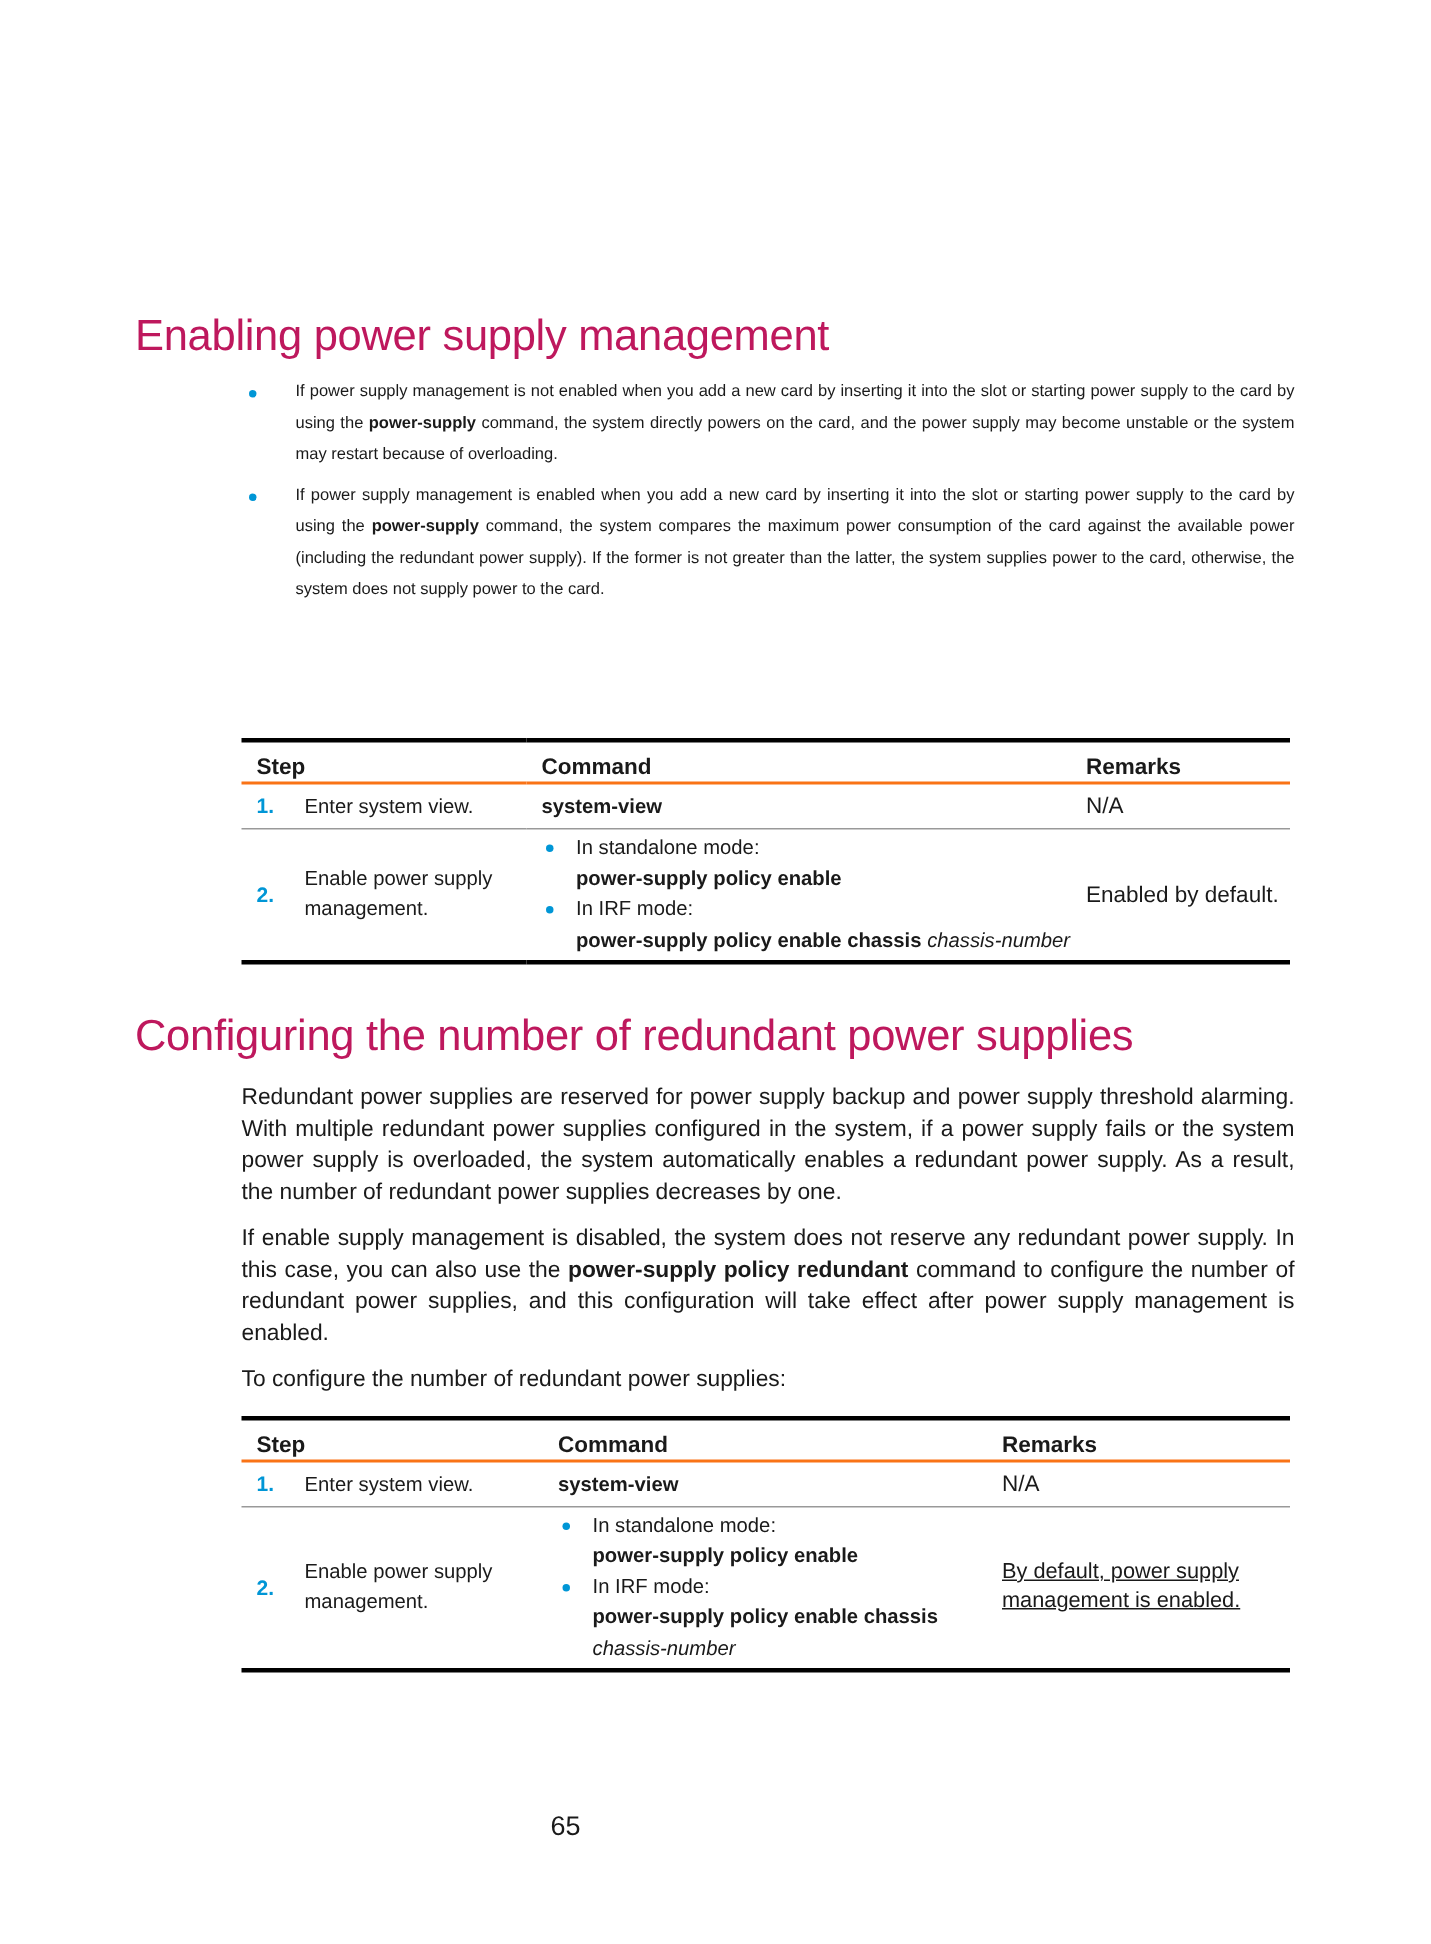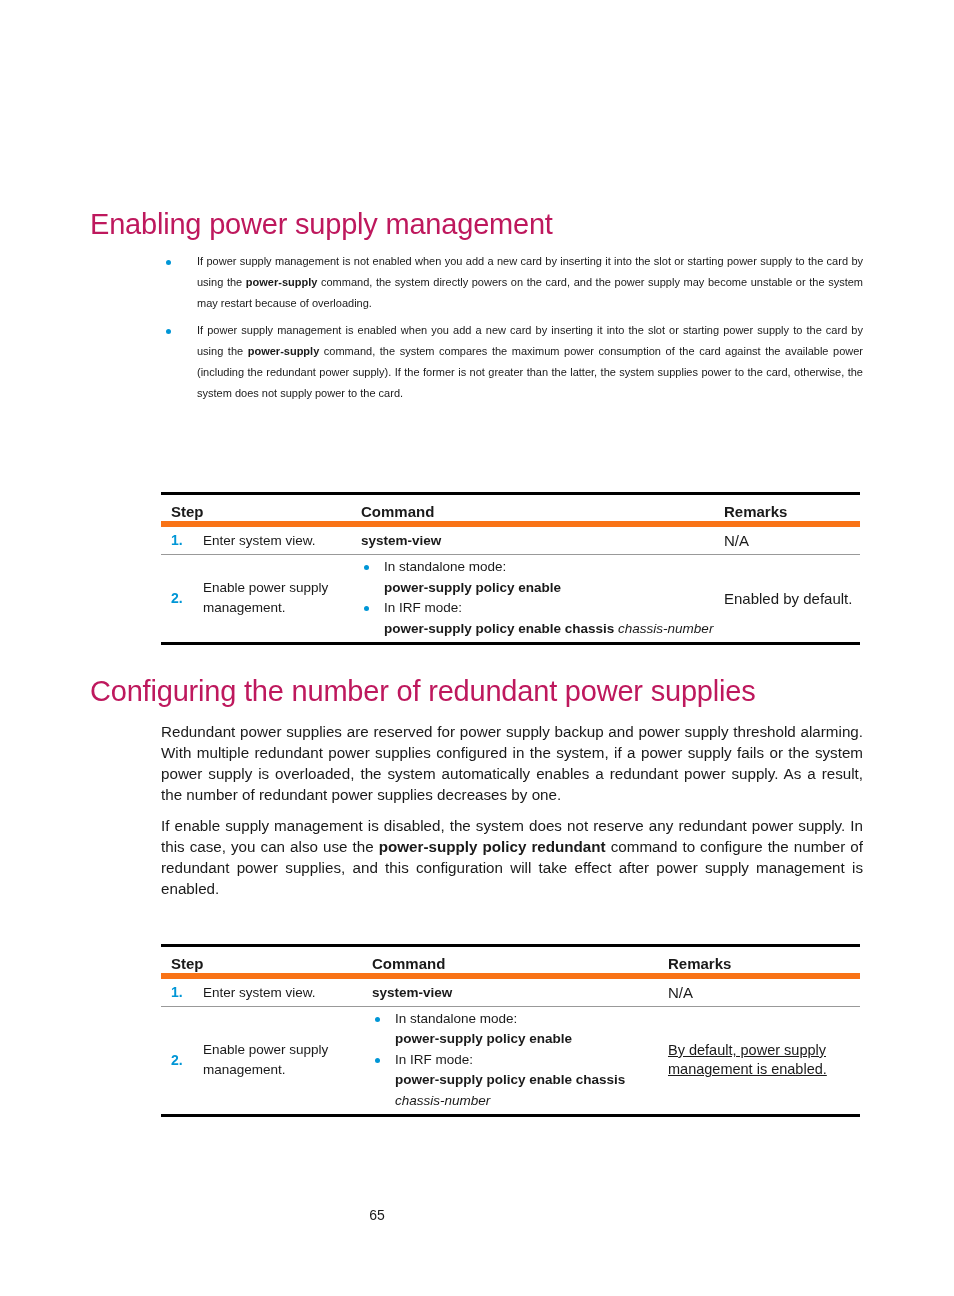--- a/index.html
+++ b/index.html
@@ -5,34 +5,34 @@
   html, body { margin: 0; padding: 0; background: #ffffff; }
   body { width: 954px; height: 1296px; position: relative; font-family: "Liberation Sans", sans-serif; color: #1a1a1a; }
   .page { position: absolute; left: 0; top: 0; width: 954px; height: 1296px; }
   h1 { position: absolute; left: 90px; margin: 0; font-weight: normal; font-size: 29px; color: #be185d; letter-spacing: -0.2px; font-family: "Liberation Sans", sans-serif; }
   .body-text { position: absolute; left: 161px; width: 702px; font-size: 15.2px; line-height: 21px; text-align: justify; margin: 0; }
   .bullets { position: absolute; left: 161px; width: 702px; margin: 0; padding: 0; list-style: none; font-size: 11px; line-height: 21px; }
   .bullets li { position: relative; padding-left: 36px; text-align: justify; margin-bottom: 6px; }
   .bullets li .dot { position: absolute; left: 5px; top: 9px; width: 5px; height: 5px; border-radius: 50%; background: #0096d6; }
   b { font-weight: bold; }
   table.cmd { position: absolute; left: 161px; width: 699px; border-collapse: collapse; font-size: 13.5px; }
-  table.cmd thead tr { border-top: 3px solid #000; border-bottom: 6px solid #f97316; }
+  table.cmd thead tr { border-top: 3px solid #000; border-bottom: 2px solid #f97316; }
   table.cmd th { text-align: left; font-weight: bold; font-size: 15px; padding: 6px 0 0 10px; height: 20px; }
   table.cmd td { vertical-align: middle; padding: 0 0 0 10px; }
   table.cmd tbody tr.r1 { border-bottom: 1px solid #999; }
   table.cmd tbody tr.r2 { border-bottom: 3px solid #000; }
   .stepnum { display: inline-block; width: 32px; color: #0096d6; font-weight: bold; font-size: 14px; }
   .steptext { display: inline-block; vertical-align: top; }
   .stepwrap { display: flex; align-items: center; }
   .cmdbold { font-weight: bold; }
   .cmdlist { margin: 0; padding: 0; list-style: none; }
   .cmdlist li { position: relative; padding-left: 23px; line-height: 20.5px; }
   .cmdlist li .dot { position: absolute; left: 3px; top: 8px; width: 5px; height: 5px; border-radius: 50%; background: #0096d6; }
   i { font-style: italic; }
-  .pagenum { position: absolute; left: 0; width: 754px; top: 1207px; text-align: center; font-size: 14px; }
+  .pagenum { position: absolute; left: 0; width: 754px; top: 1207px; text-align: center; font-size: 18px; }
 </style>
 </head>
 <body>
 
 <div class="page">
 
   <h1 style="top:208px;">Enabling power supply management</h1>
 
   <ul class="bullets" style="top:251px;">
     <li>
@@ -95,20 +95,21 @@
       </tr>
     </tbody>
   </table>
 
   <h1 style="top:675px;">Configuring the number of redundant power supplies</h1>
 
   <p class="body-text" style="top:721px;">Redundant power supplies are reserved for power supply backup and power supply threshold alarming. With multiple redundant power supplies configured in the system, if a power supply fails or the system power supply is overloaded, the system automatically enables a redundant power supply. As a result, the number of redundant power supplies decreases by one.</p>
 
   <p class="body-text" style="top:815px;"><span>If enable supply management is disabled, the system does not reserve any redundant power supply. In this case, you can also use the </span><b>power-supply policy redundant</b><span> command to configure the number of redundant power supplies, and this configuration will take effect after power supply management is enabled.</span></p>
 
+  <p class="body-text" style="top:909px;">To configure the number of redundant power supplies:</p>
 
   <table class="cmd" style="top:944px;">
     <colgroup>
         <col style="width:201px">
         <col style="width:296px">
         <col style="width:202px">
       </colgroup>
     <thead>
       <tr>
         <th>Step</th>

